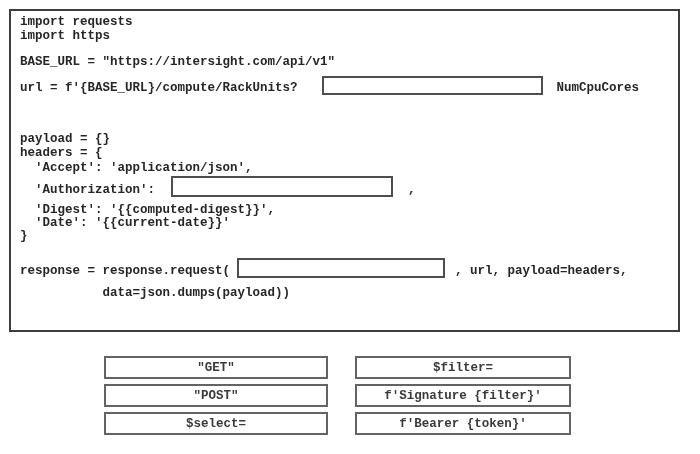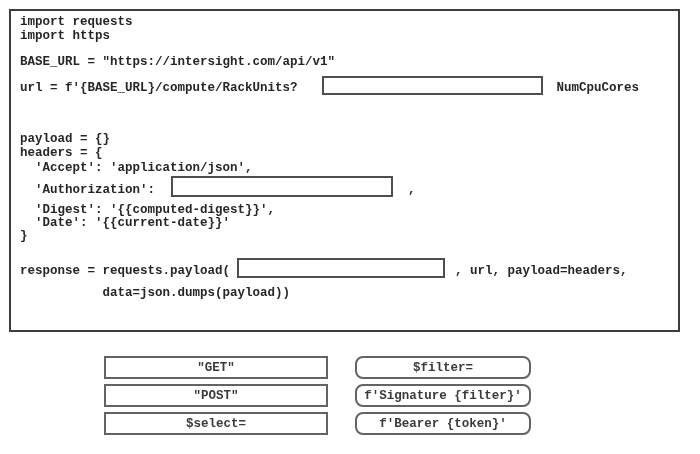--- a/index.html
+++ b/index.html
@@ -55,21 +55,21 @@
     align-items: center;
     justify-content: center;
     font-family: "Liberation Mono", monospace;
     font-size: 12.5px;
     font-weight: bold;
     color: #3a3a3a;
     white-space: pre;
     cursor: pointer;
   }
   .col-l { left: 104px; width: 224px; }
-  .col-r { left: 355px; width: 176px; border-radius: 8px; }
+  .col-r { left: 355px; width: 216px; }
   .row-1 { top: 356px; }
   .row-2 { top: 384px; }
   .row-3 { top: 412px; }
 </style>
 </head>
 <body>
 
 <div class="stage">
 
   <div class="code-panel">
@@ -92,21 +92,21 @@
       <span>,</span>
     </div>
 
     <div class="cl" style="top:151px">  'Accept': 'application/json',</div>
 
     <div class="cl" style="top:193px">  'Digest': '{{computed-digest}}',</div>
     <div class="cl" style="top:206px">  'Date': '{{current-date}}'</div>
     <div class="cl" style="top:219px">}</div>
 
     <div class="cl cl-flex" style="top:247px">
-      <span>response = requests.payload(</span>
+      <span>response = response.request(</span>
       <span class="blank blank-meth"></span>
       <span>, url, payload=headers,</span>
     </div>
 
     <div class="cl" style="top:276px">           data=json.dumps(payload))</div>
 
   </div>
 
   <div class="opt col-l row-1">"GET"</div>
   <div class="opt col-l row-2">"POST"</div>

